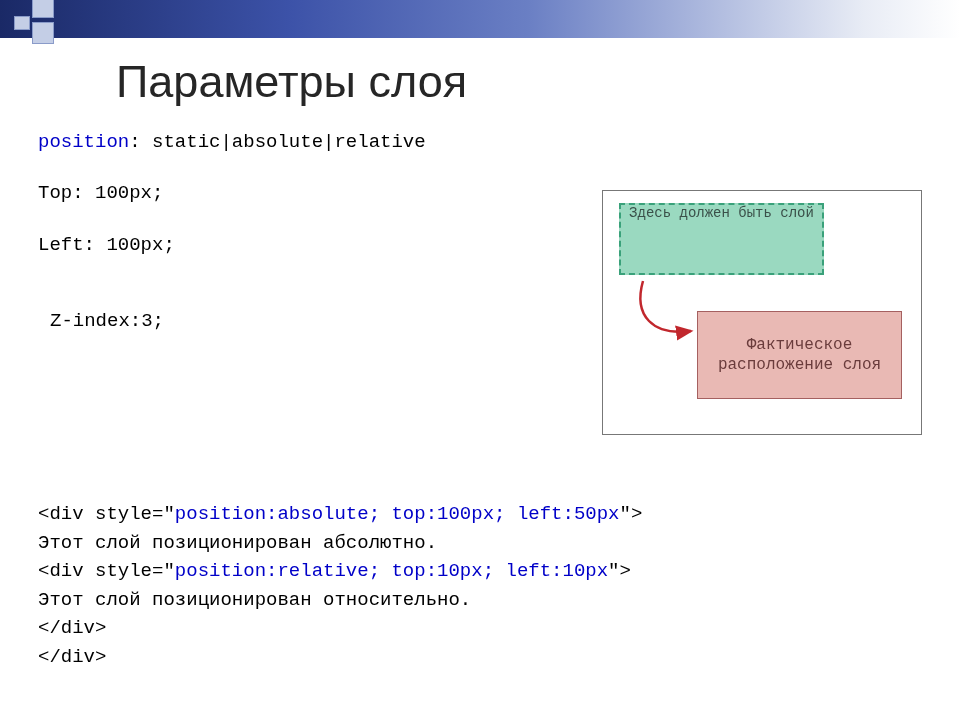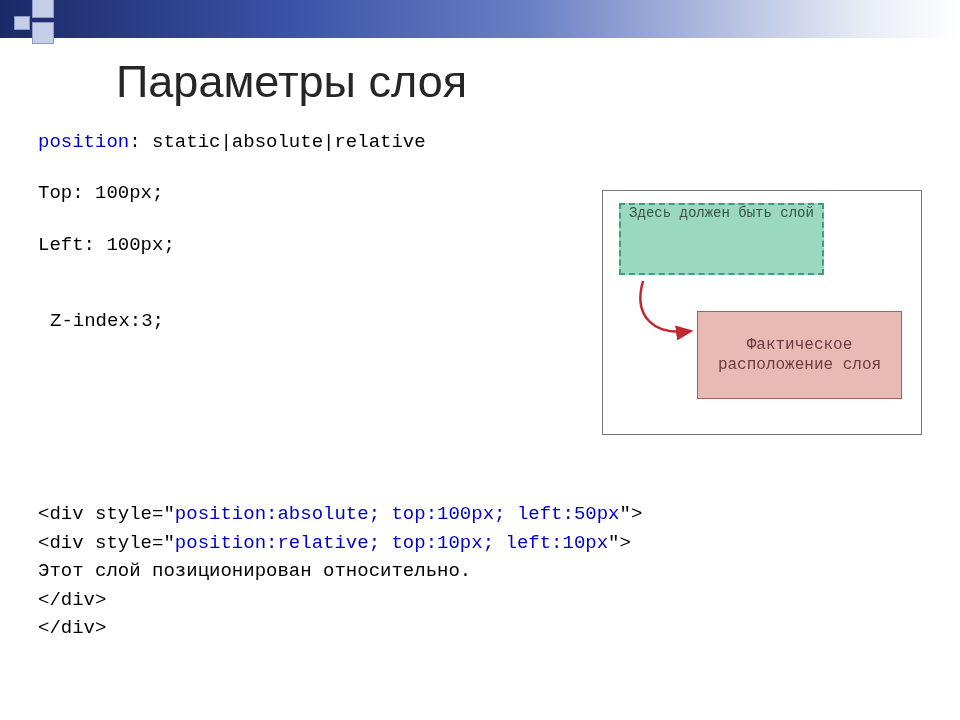--- a/index.html
+++ b/index.html
@@ -147,19 +147,20 @@
   </svg>
   <div class="box-solid">
     <span>Фактическое расположение слоя</span>
   </div>
 </div>
 
 <div class="code-bottom">
   <span class="divline">
     <span>&lt;div style="</span><span class="kw">position:absolute; top:100px; left:50px</span><span>"&gt;</span>
   </span>
+  <span class="divline">Этот слой позиционирован абсолютно.</span>
   <span class="divline">
     <span>&lt;div style="</span><span class="kw">position:relative; top:10px; left:10px</span><span>"&gt;</span>
   </span>
   <span class="divline">Этот слой позиционирован относительно.</span>
   <span class="divline">&lt;/div&gt;</span>
   <span class="divline">&lt;/div&gt;</span>
 </div>
 
 </body></html>

